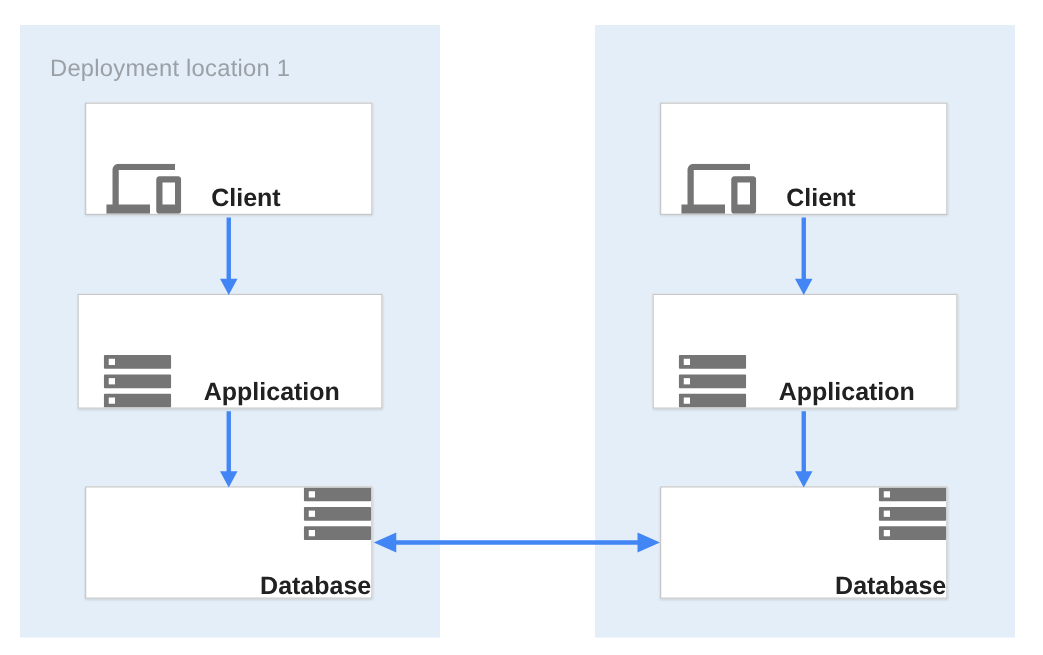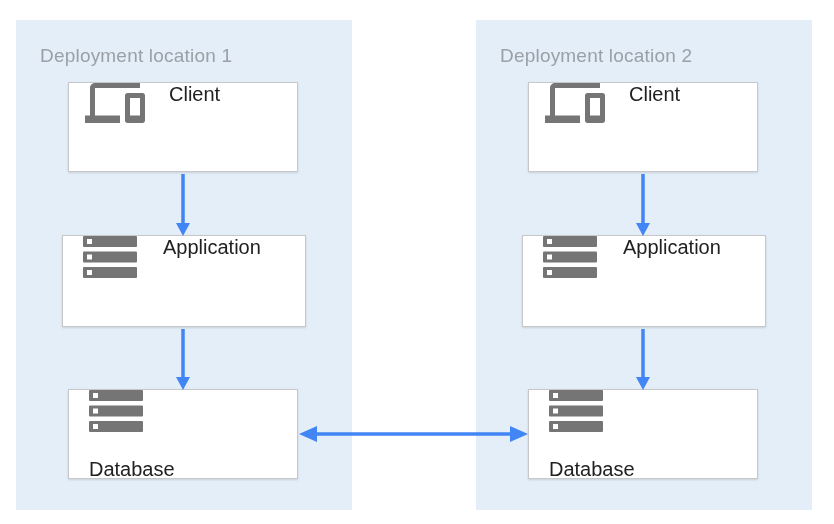--- a/index.html
+++ b/index.html
@@ -32,24 +32,25 @@
   .panel-title {
     margin: 25px 0 0 24px;
     font-size: 19px;
     font-weight: 400;
     color: var(--title-gray);
     letter-spacing: 0.2px;
   }
   .node {
     position: absolute;
     display: flex;
-    align-items: flex-start;
+    align-items: flex-end;
     background: var(--box-background);
     border: 1px solid var(--box-border);
     box-shadow: 0 1px 2px rgba(0,0,0,0.12);
+    font-weight: bold;
   }
   .pos-client      { left: 52px; top: 62px;  width: 230px; height: 90px; }
   .pos-application { left: 46px; top: 215px; width: 244px; height: 92px; }
   .pos-database    { left: 52px; top: 369px; width: 230px; height: 90px; flex-direction: column; }
   .node-client { padding-left: 16px; gap: 24px; }
   .node-server { padding-left: 20px; gap: 26px; }
   .node-label {
     font-size: 20px;
     color: var(--label-text);
   }
@@ -106,21 +107,20 @@
           <rect class="bar-led" x="4" y="18.5" width="5" height="5"></rect>
           <rect class="bar" x="0" y="31" width="54" height="11" rx="1"></rect>
           <rect class="bar-led" x="4" y="34" width="5" height="5"></rect>
         </svg>
       </span>
       <span class="node-label">Database</span>
     </div>
   </section>
 
   <section class="panel panel-2">
-    <h2 class="panel-title">Deployment location 2</h2>
 
     <div class="node node-client pos-client">
       <span class="icon">
         <svg width="60" height="40" viewBox="0 4 24 16" aria-hidden="true">
           <path class="icon-devices-path" d="M4 6h18V4H4c-1.1 0-2 .9-2 2v11H0v3h14v-3H4V6zm19 2h-6c-.55 0-1 .45-1 1v10c0 .55.45 1 1 1h6c.55 0 1-.45 1-1V9c0-.55-.45-1-1-1zm-1 9h-4v-7h4v7z"></path>
         </svg>
       </span>
       <span class="node-label">Client</span>
     </div>
 

